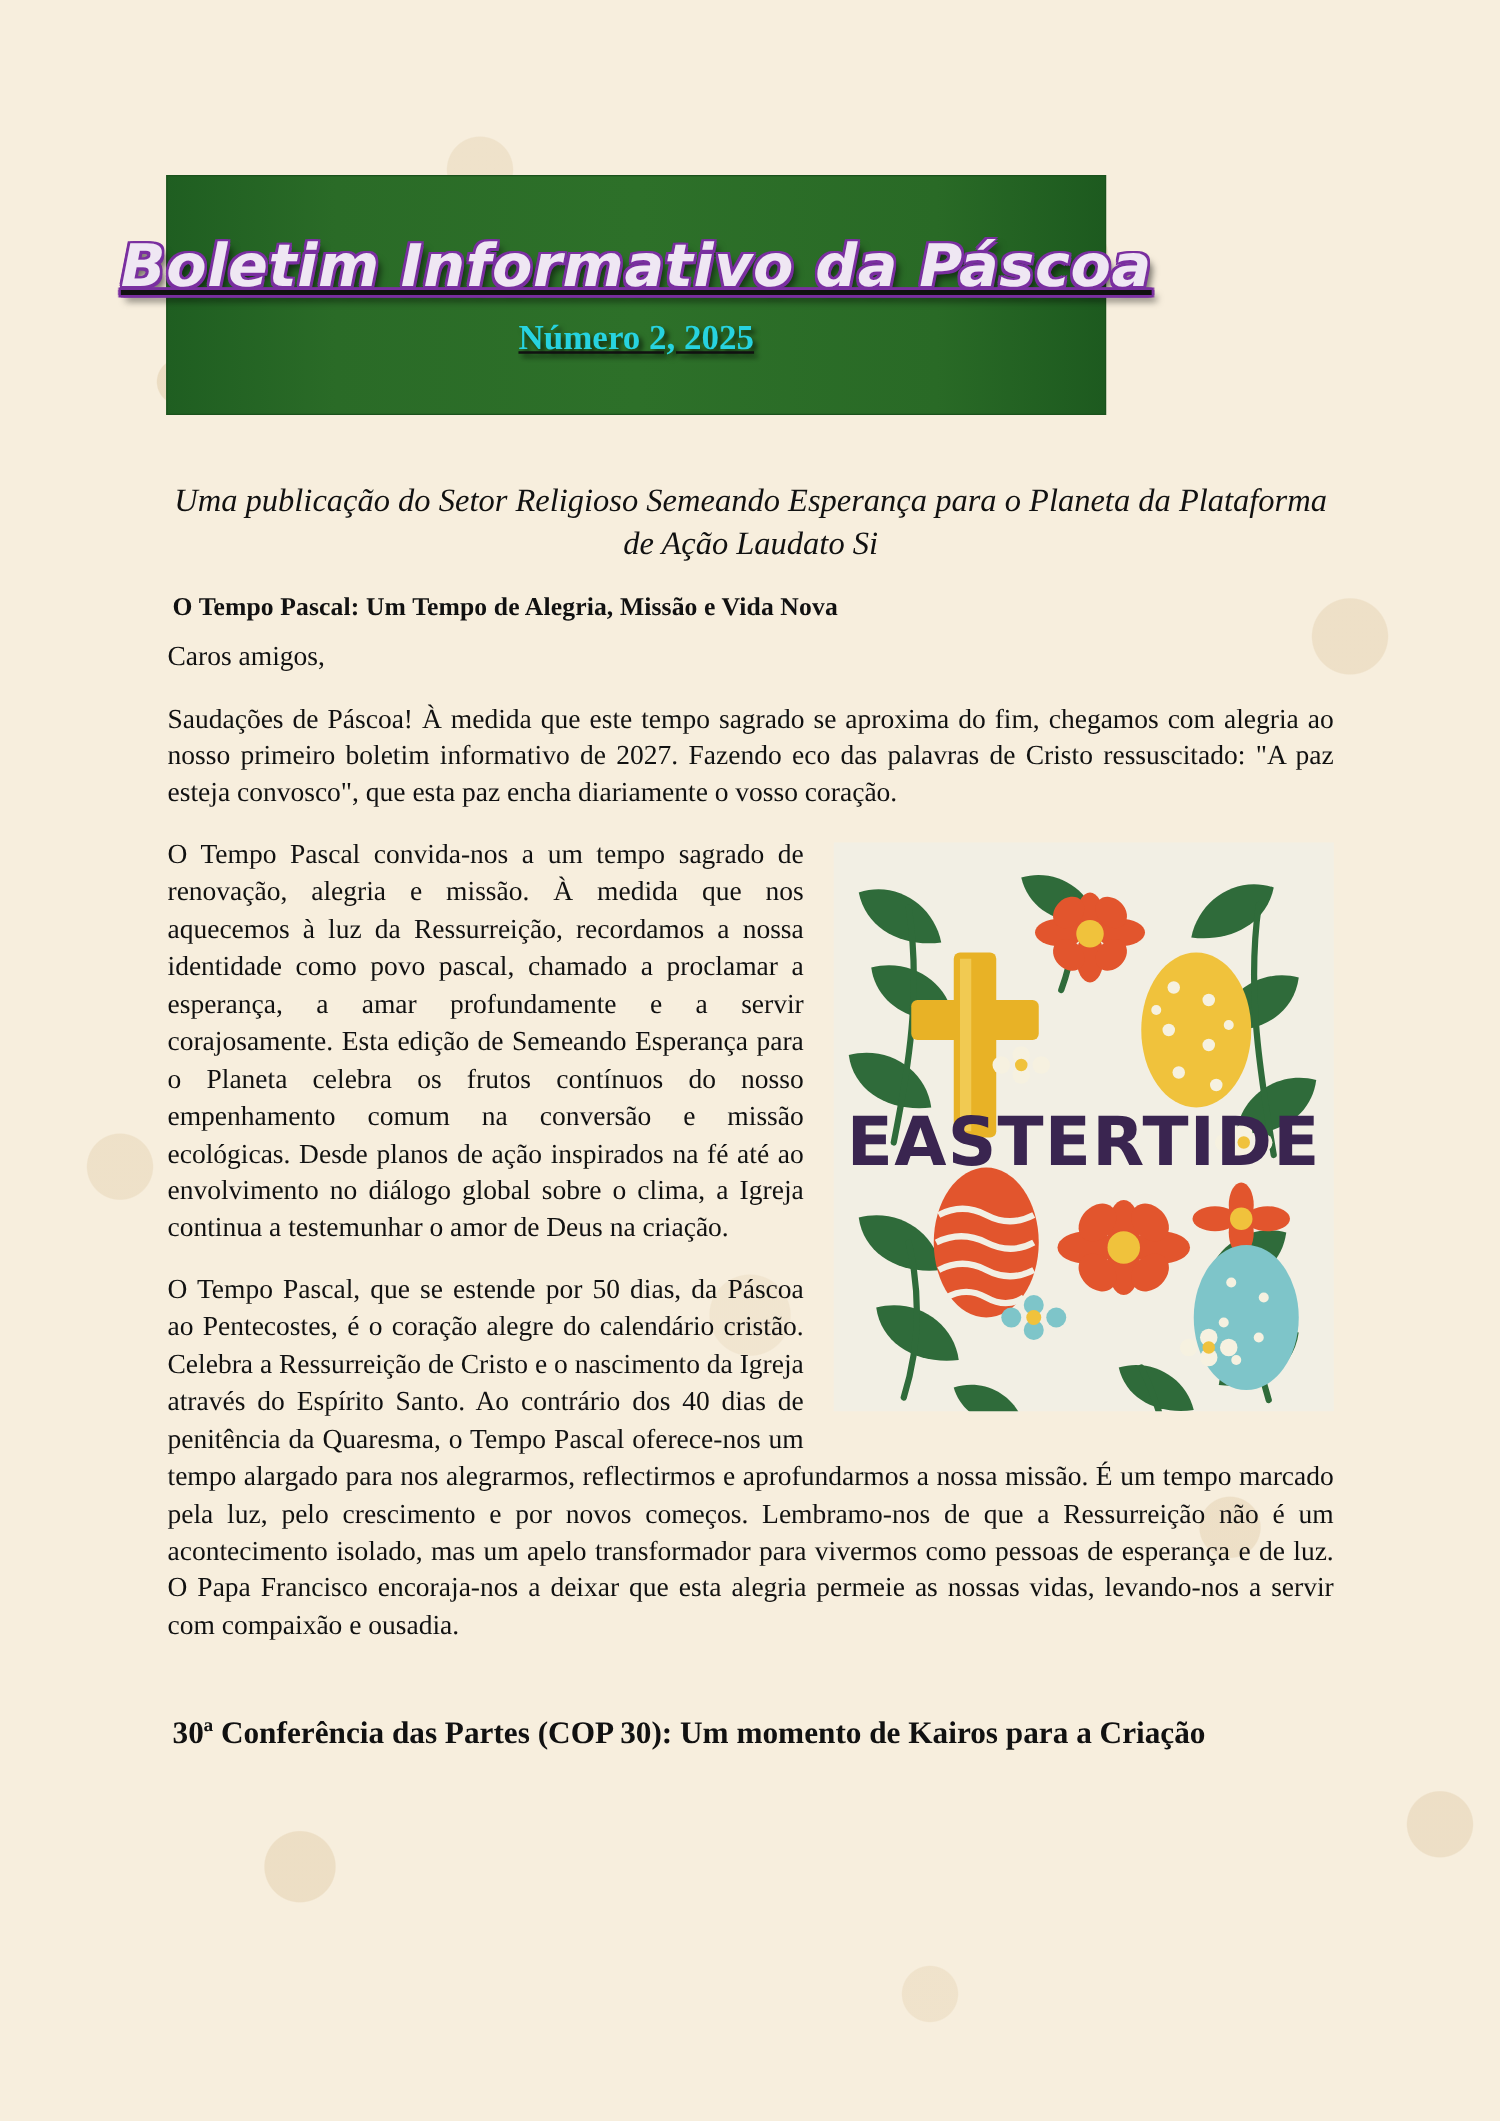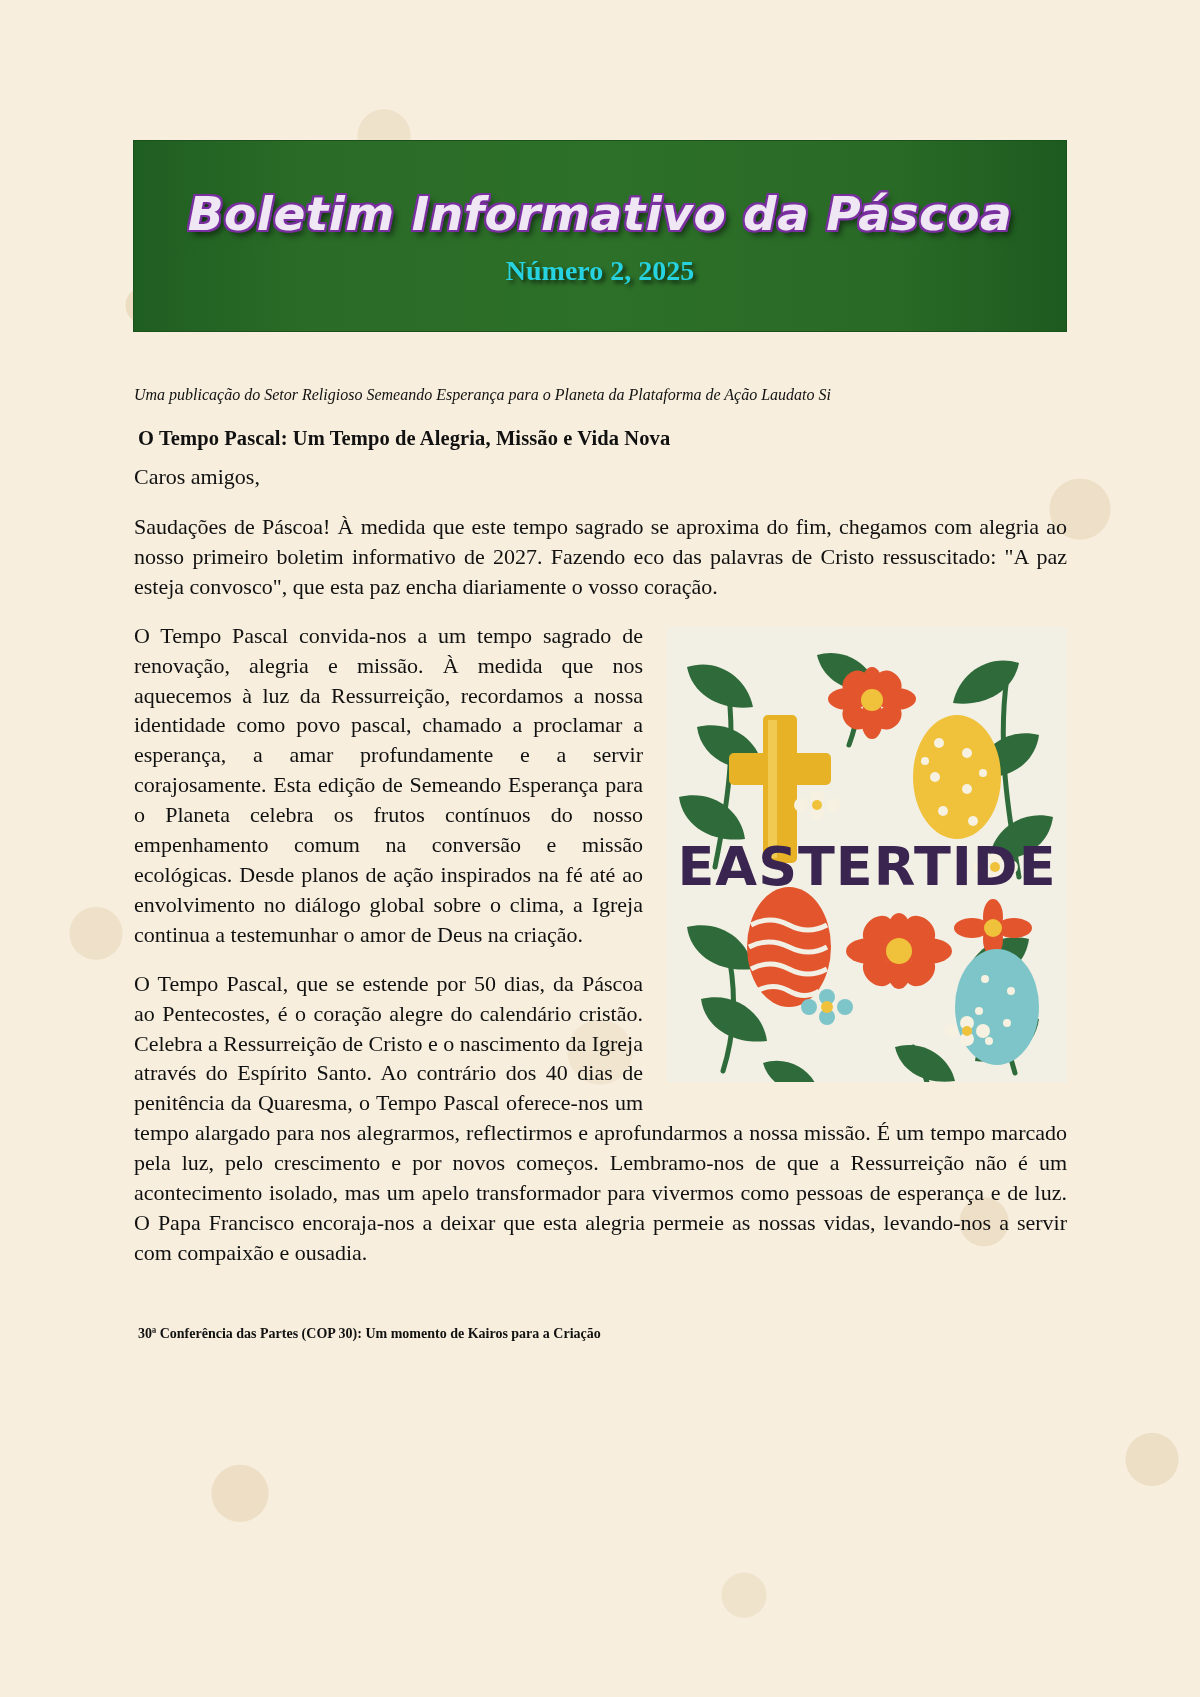--- a/index.html
+++ b/index.html
@@ -37,28 +37,29 @@
     width: 1200px;
     height: 1697px;
     box-sizing: border-box;
   }
 
   
   .banner {
     position: absolute;
     left: 133px;
     top: 140px;
-    width: 934px;
+    width: 752px;
     height: 192px;
     background: linear-gradient(90deg, #1f5e21 0%, #2a6b27 18%, #2d7029 50%, #296a26 82%, #1d5a1f 100%);
     box-shadow: 0 0 0 1px #1b511c inset;
     display: flex;
     flex-direction: column;
     align-items: center;
     justify-content: center;
+    text-decoration: underline;
   }
   .banner-title {
     font-family: "DejaVu Sans", sans-serif;
     font-weight: bold;
     font-style: italic;
     font-size: 47px;
     letter-spacing: 0.5px;
     color: #efe7f3;
     text-shadow:
       2px 0 0 #7a2fa0, -2px 0 0 #7a2fa0, 0 2px 0 #7a2fa0, 0 -2px 0 #7a2fa0,
@@ -85,24 +86,24 @@
     width: 933px;
   }
   p {
     margin: 0 0 19px 0;
     font-size: 22px;
     line-height: 1.36;
     text-align: justify;
   }
   .intro {
     font-style: italic;
-    font-size: 16px;
+    font-size: 26px;
     line-height: 1.32;
     margin-bottom: 22px;
-    text-align: left;
+    text-align: center;
   }
   .section-heading {
     font-family: "Liberation Serif", serif;
     font-weight: bold;
     font-size: 20.5px;
     margin: 0 0 12px 0;
     padding-left: 4px;
     letter-spacing: 0.1px;
   }
   .salutation {
@@ -120,21 +121,21 @@
   }
   .easter-art {
     width: 400px;
     height: 455px;
     background: #f2efe4;
     display: block;
   }
   .heading-cop {
     font-family: "Liberation Serif", serif;
     font-weight: bold;
-    font-size: 14px;
+    font-size: 25px;
     margin-top: 58px;
     padding-left: 4px;
   }
   .clearfix::after {
     content: "";
     display: block;
     clear: both;
   }
 </style>
 </head>

